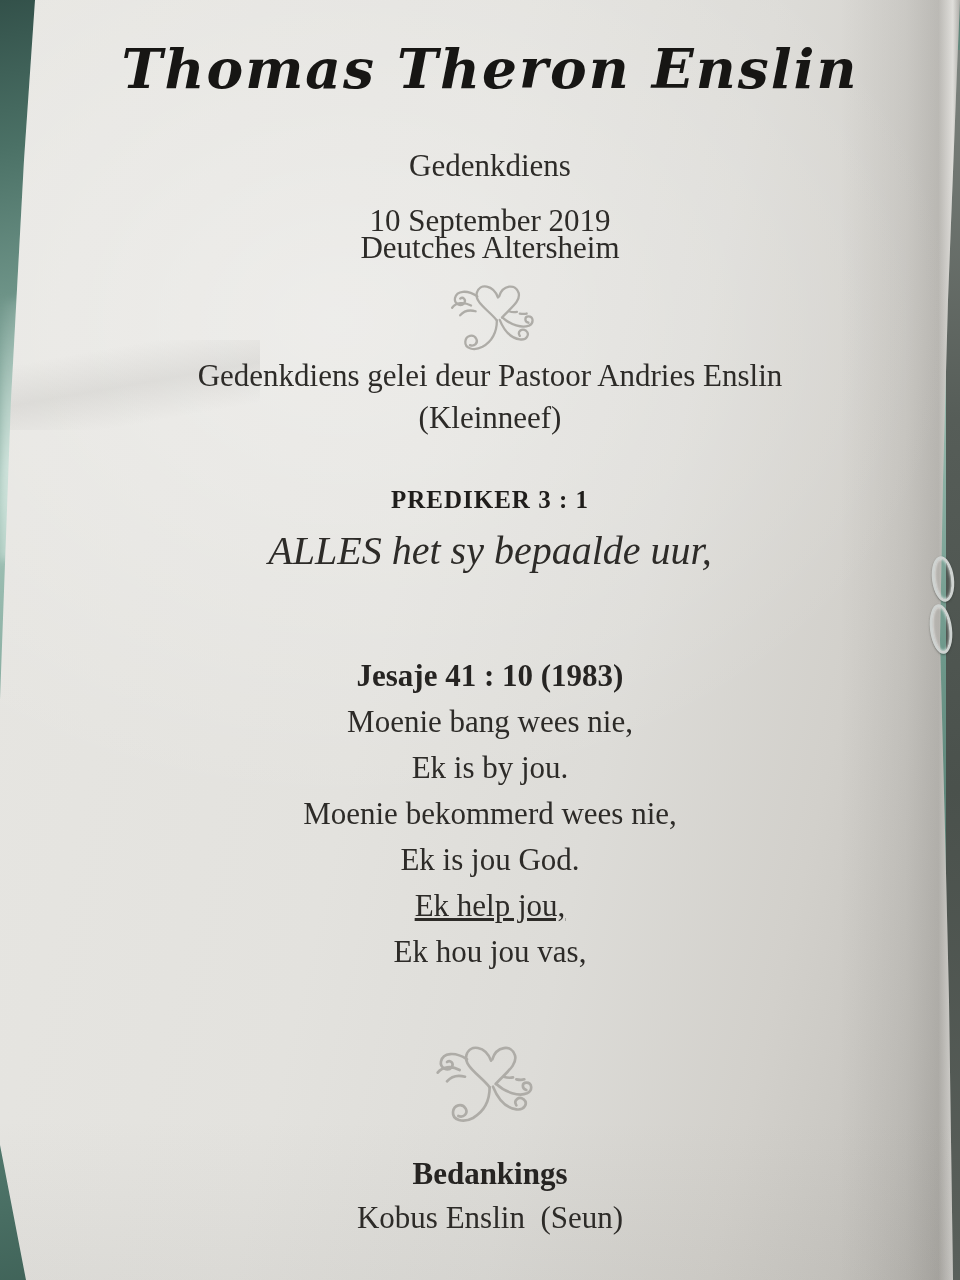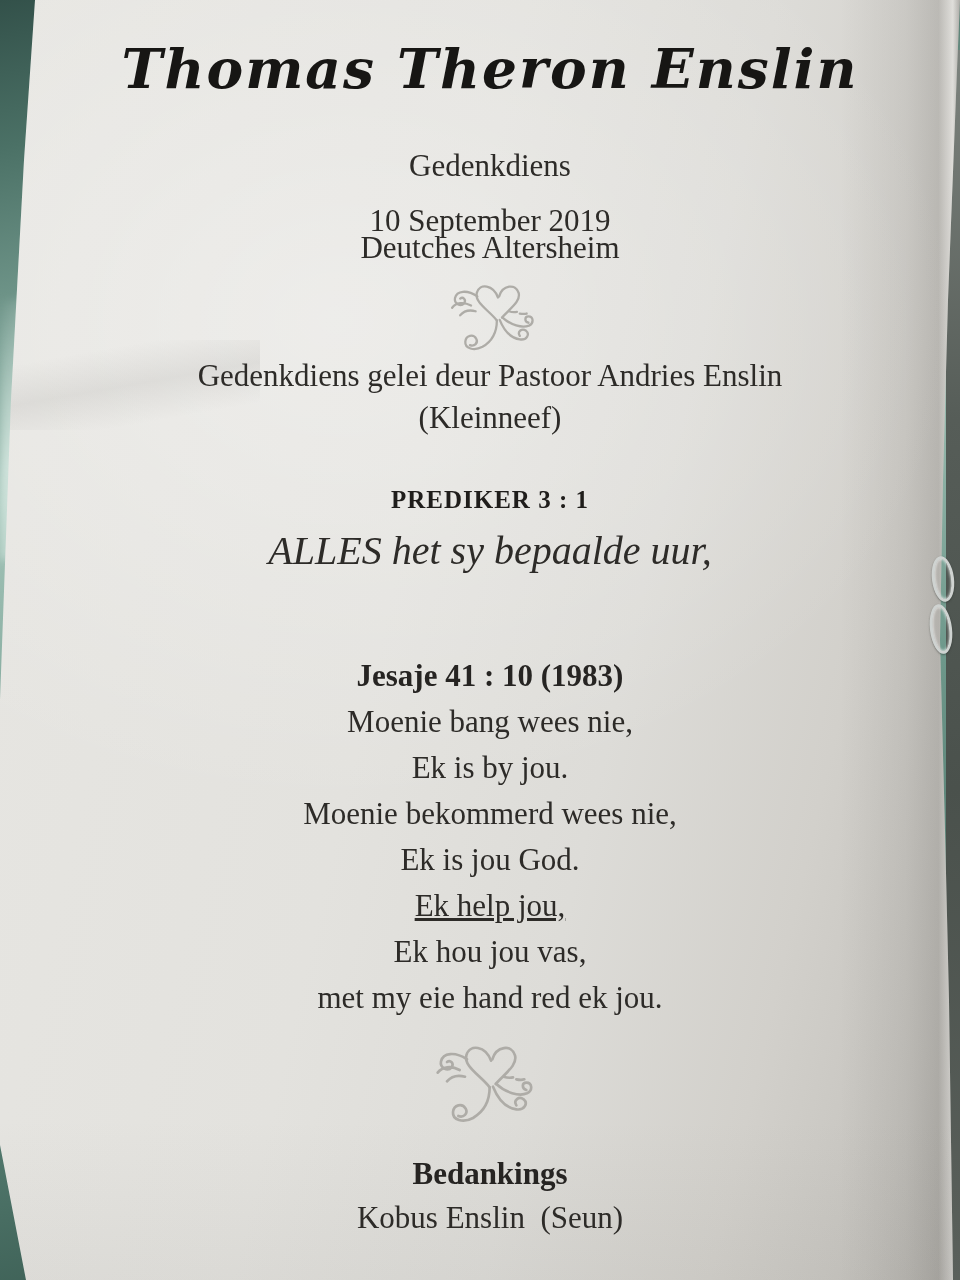--- a/index.html
+++ b/index.html
@@ -112,21 +112,20 @@
     <div class="tx t-caps" style="top:486px;">PREDIKER 3 : 1</div>
     <div class="tx t-it" style="top:527px;">ALLES het sy bepaalde uur,</div>
 
     <div class="tx t-bold" style="top:658px;">Jesaje 41 : 10 (1983)</div>
     <div class="tx t-body" style="top:704px;">Moenie bang wees nie,</div>
     <div class="tx t-body" style="top:750px;">Ek is by jou.</div>
     <div class="tx t-body" style="top:796px;">Moenie bekommerd wees nie,</div>
     <div class="tx t-body" style="top:842px;">Ek is jou God.</div>
     <div class="tx t-body" style="top:888px;text-decoration:underline;">Ek help jou,</div>
     <div class="tx t-body" style="top:934px;">Ek hou jou vas,</div>
-    <div class="tx t-body" style="top:980px;">met my eie hand red ek jou.</div>
 
     <div class="flourish" style="left:408px;top:1038px;width:166px;height:100px;">
       <svg viewBox="0 0 220 150" fill="none" stroke="#aeaca7" stroke-width="4" stroke-linecap="round">
         <path d="M110 34 C102 12 78 8 73 26 C69 43 94 56 108 74"></path>
         <path d="M112 32 C118 12 141 9 146 26 C150 41 131 53 117 69"></path>
         <path d="M74 32 C56 20 38 22 35 35 C33 45 45 51 51 44 C55 38 49 32 44 36"></path>
         <path d="M63 48 C50 41 37 43 30 52"></path>
         <path d="M71 58 C60 55 50 58 44 65"></path>
         <path d="M108 74 C108 94 100 110 83 120 C68 128 52 123 53 111 C54 100 67 97 72 106 C76 113 69 120 61 117"></path>
         <path d="M113 73 C121 93 134 105 148 107 C160 109 166 98 159 92 C152 87 143 93 148 101"></path>

